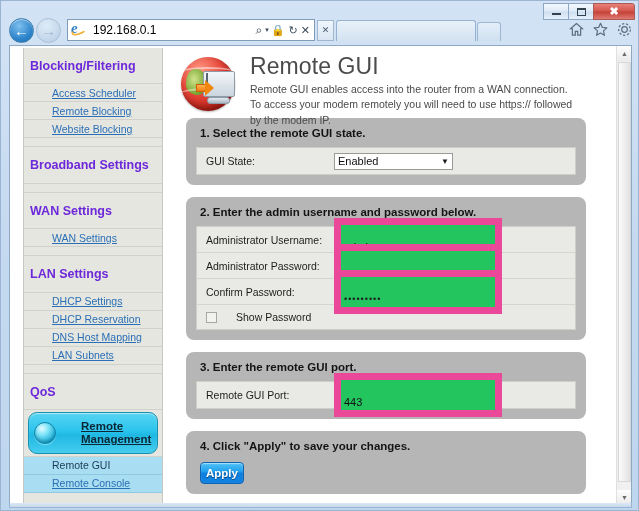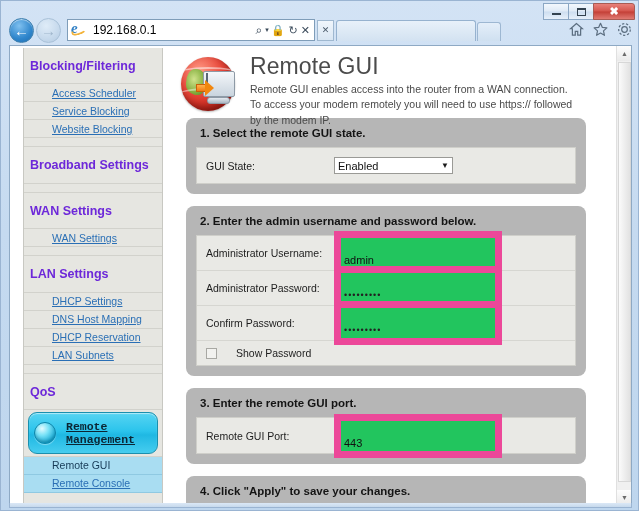--- a/index.html
+++ b/index.html
@@ -216,25 +216,24 @@
     box-shadow: inset 0 1px 1px rgba(255,255,255,.55);
   }
   .orb {
     width: 22px; height: 22px; margin-left: 5px; flex: none;
     border-radius: 50%;
     background: radial-gradient(circle at 35% 28%, #e4fbff 0%, #79e2f7 35%, #17a9d4 75%, #0b7fa5 100%);
     border: 1px solid #0d86ab;
     box-shadow: inset 0 -2px 3px rgba(0,0,0,.18), 0 1px 1px rgba(255,255,255,.4);
   }
   .nav-active-label {
-    margin-left: 10px;
+    margin-left: 25px;
     font-size: 11.5px; font-weight: bold; color: #0b2533;
     text-decoration: underline;
     line-height: 1.15;
-    font-family: Liberation Mono, monospace;
   }
   .nav-sub-active {
     display: block;
     font-size: 10.5px; color: #163a56; font-weight: normal;
     background: #a9ddf2;
     padding: 2.5px 6px 2.5px 28px;
     border-bottom: 1px solid #8fc9e2;
     text-decoration: none;
   }
   .nav-sub-on-active-bg {
@@ -337,21 +336,21 @@
     width: 400px;
     padding: 7px 10px 10px 10px;
   }
   .panel-title {
     font-size: 11.5px; font-weight: bold; color: #141414;
     padding: 2px 0 8px 4px;
   }
   .panel-inner { background: #e9e9e5; border: 1px solid #cfcfca; }
   .form-row {
     display: flex; align-items: center;
-    height: 35px;
+    height: 26px;
     border-bottom: 1px solid #d6d6d1;
     padding-left: 9px;
   }
   .form-row:last-child { border-bottom: none; }
   .form-label {
     font-size: 10.5px; color: #1d1d1d;
     width: 128px; flex: none;
   }
   .text-input {
     height: 17px; width: 168px;
@@ -468,35 +467,35 @@
   </div>
 
   <div class="viewport">
     <div class="page-canvas">
       <div class="router-body">
 
         <nav class="sidebar">
 
           <div class="nav-group-title">Blocking/Filtering</div>
           <a class="nav-link">Access Scheduler</a>
-          <a class="nav-link">Service Blocking</a>
+          <a class="nav-link">Remote Blocking</a>
           <a class="nav-link">Website Blocking</a>
           <div class="nav-spacer"></div>
 
           <div class="nav-group-title">Broadband Settings</div>
           <div class="nav-spacer"></div>
 
           <div class="nav-group-title">WAN Settings</div>
           <a class="nav-link">WAN Settings</a>
           <div class="nav-spacer"></div>
 
           <div class="nav-group-title">LAN Settings</div>
           <a class="nav-link">DHCP Settings</a>
+          <a class="nav-link">DHCP Reservation</a>
           <a class="nav-link">DNS Host Mapping</a>
-          <a class="nav-link">DHCP Reservation</a>
           <a class="nav-link">LAN Subnets</a>
           <div class="nav-spacer"></div>
 
           <div class="nav-group-title">QoS</div>
 
           <div class="nav-active-wrap">
             <div class="nav-active">
               <span class="orb"></span>
               <span class="nav-active-label">Remote Management</span>
             </div>

